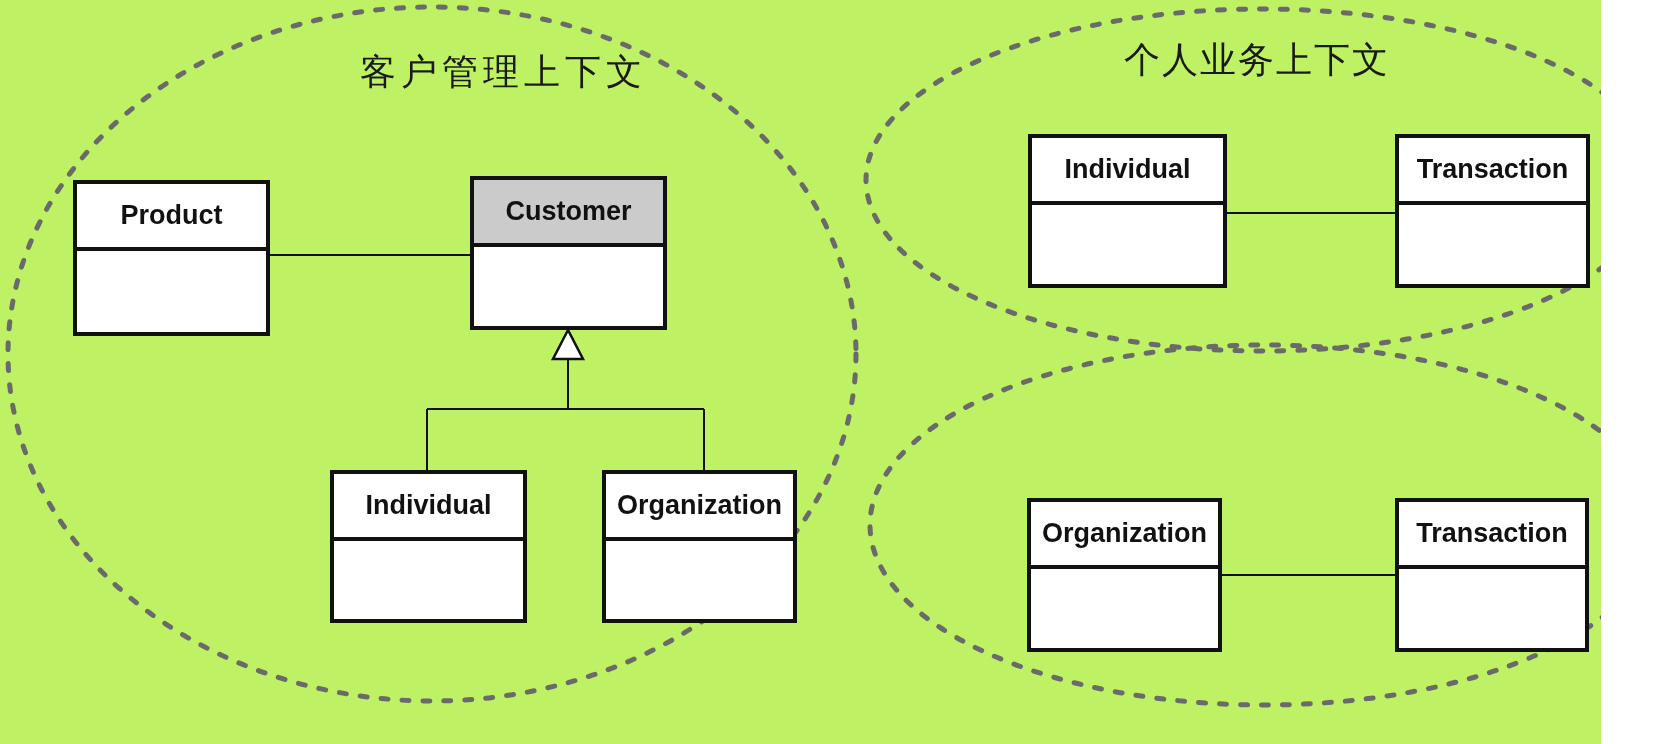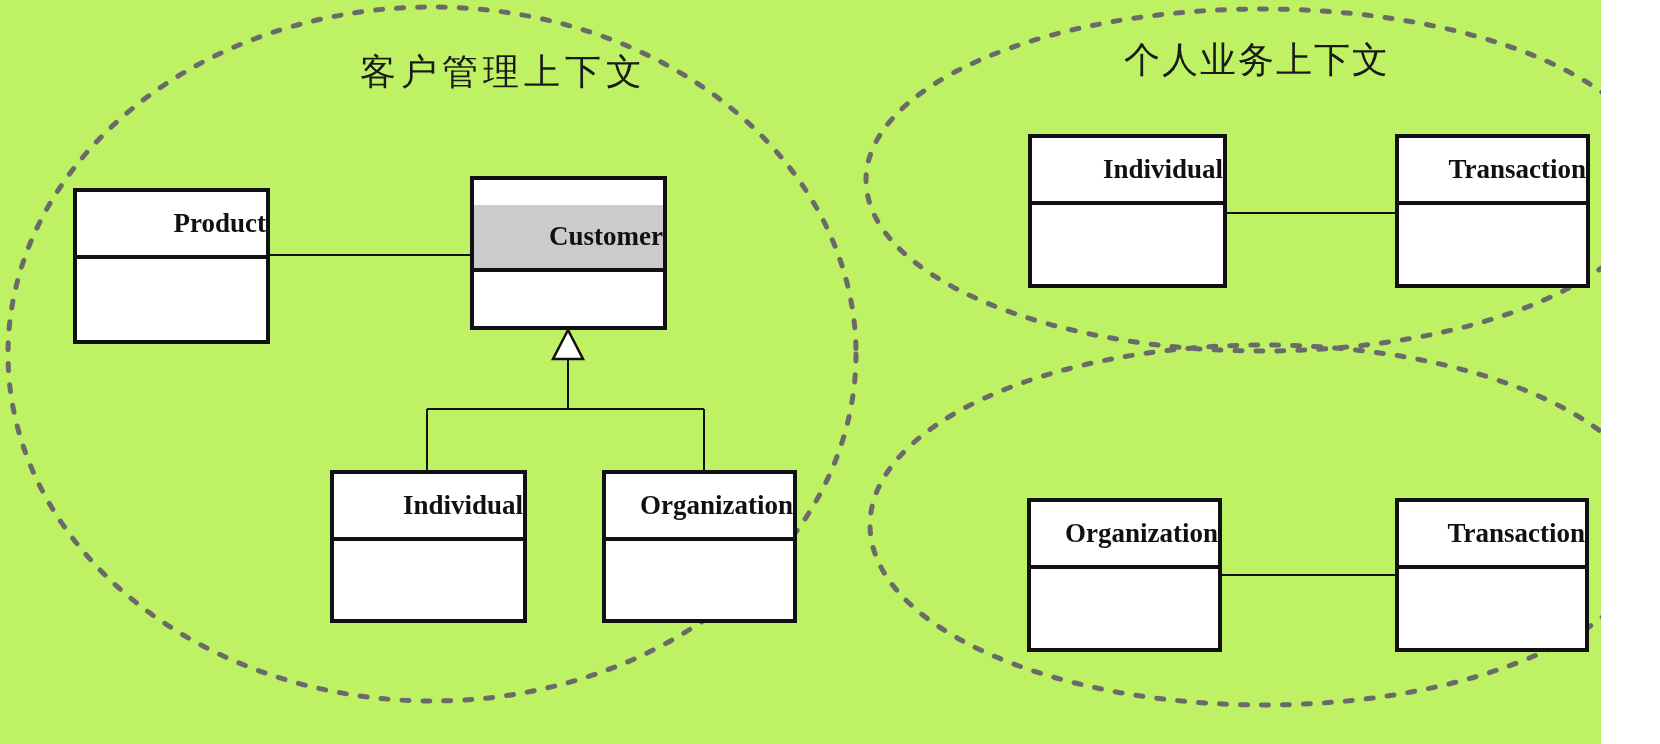--- a/index.html
+++ b/index.html
@@ -24,28 +24,27 @@
     border:4px solid #111111;
     background:#ffffff;
     display:flex;
     flex-direction:column;
   }
   .uml-header{
     height:63px;
     border-bottom:4px solid #111111;
     display:flex;
     align-items:center;
-    justify-content:flex-end;
+    justify-content:center;
     font-weight:bold;
     font-size:27px;
     color:#111111;
     background:#ffffff;
-    font-family:Liberation Serif, serif;
   }
-  .uml-header.shaded{background:#cbcbcb;margin-top:25px;}
+  .uml-header.shaded{background:#cbcbcb;}
   .uml-body{flex:1;background:#ffffff;}
 </style>
 </head>
 <body>
 
 <div class="canvas">
 
   <svg class="layer" viewBox="0 0 1660 744">
 
     <ellipse cx="432" cy="354" rx="424" ry="347" fill="none" stroke="#6a6a6a" stroke-width="5" stroke-dasharray="7 14" stroke-linecap="round"></ellipse>
@@ -58,21 +57,21 @@
     <polygon points="568,330 553,359 583,359" fill="#ffffff" stroke="#111111" stroke-width="2.5" stroke-linejoin="miter"></polygon>
 
     <line x1="1227" y1="213" x2="1395" y2="213" stroke="#111111" stroke-width="2"></line>
 
     <line x1="1222" y1="575" x2="1395" y2="575" stroke="#111111" stroke-width="2"></line>
   </svg>
 
   <div class="ctx-title" style="left:360px;top:48px;letter-spacing:5px;">客户管理上下文</div>
   <div class="ctx-title" style="left:1124px;top:36px;letter-spacing:2px;">个人业务上下文</div>
 
-  <div class="uml-box" style="left:73px;top:188px;width:197px;height:156px;">
+  <div class="uml-box" style="left:73px;top:180px;width:197px;height:156px;">
     <div class="uml-header">
       <span>Product</span>
     </div>
     <div class="uml-body"></div>
   </div>
 
   <div class="uml-box" style="left:470px;top:176px;width:197px;height:154px;">
     <div class="uml-header shaded">
       <span>Customer</span>
     </div>

